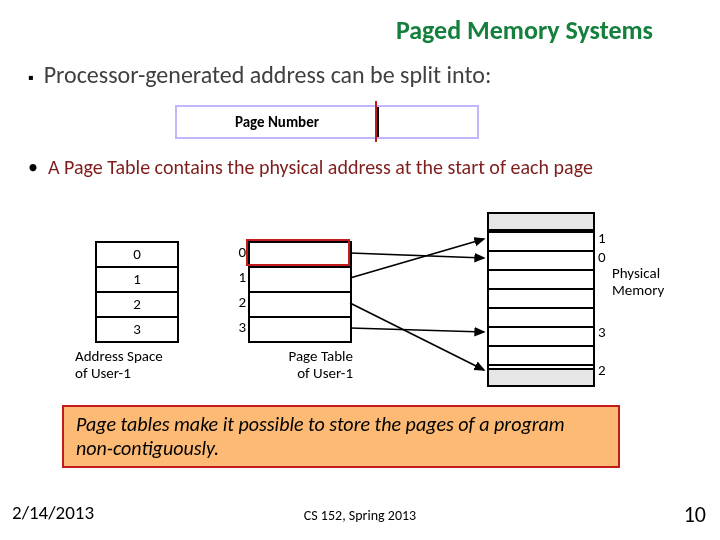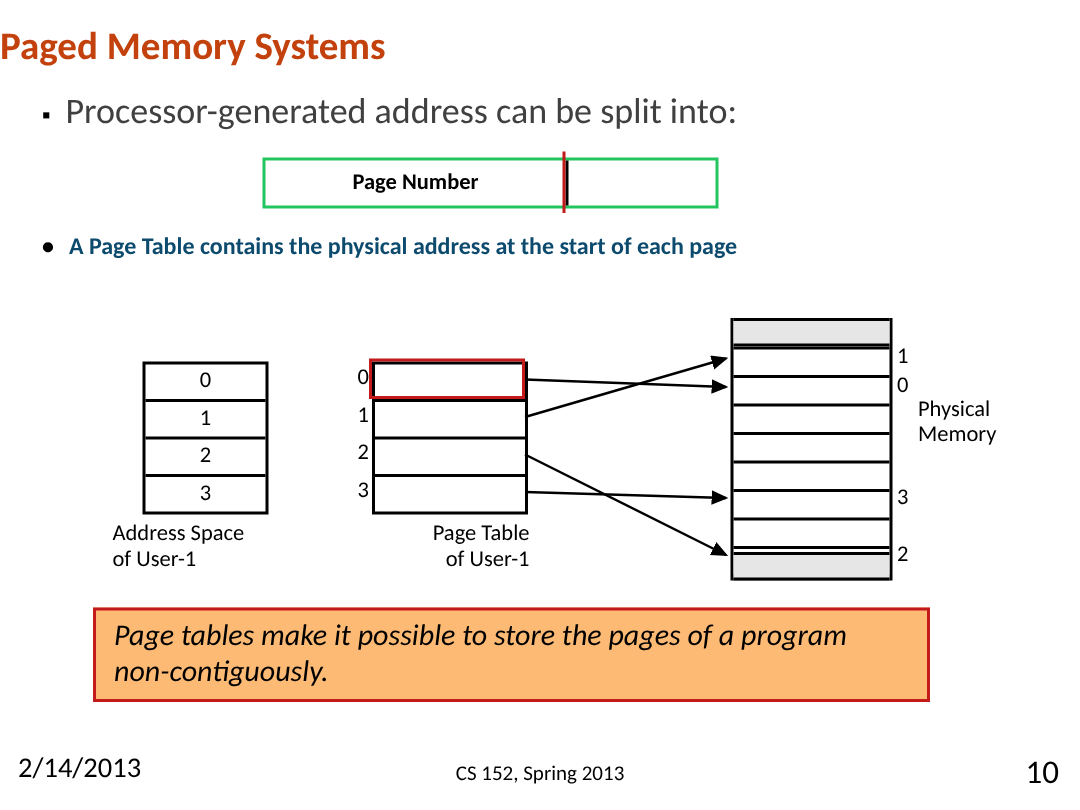--- a/index.html
+++ b/index.html
@@ -10,59 +10,58 @@
     background: #ffffff;
     font-family: Calibri, Arial, sans-serif;
     color: #000;
     position: relative;
   }
   .title {
     position: absolute;
     top: 14px;
     left: 0;
     width: 653px;
-    text-align: left;
+    text-align: right;
     font-size: 26px;
     font-weight: 700;
-    color: #c2410c;
+    color: #15803d;
   }
   .bullet1 {
     position: absolute;
     top: 60px;
     left: 28px;
     font-size: 24px;
     color: #404040;
   }
   .bullet1::before {
     content: "\25AA";
     margin-right: 10px;
     font-size: 16px;
     color: #000;
   }
   .bullet2 {
     position: absolute;
     top: 155px;
     left: 28px;
     right: 28px;
-    font-size: 16px;
-    color: #0c4a6e;
-    font-weight: bold;
+    font-size: 20px;
+    color: #7f1d1d;
   }
   .bullet2::before {
     content: "\2022";
     margin-right: 10px;
     color: #000;
   }
   .addr-box {
     position: absolute;
     top: 105px;
     left: 175px;
     width: 300px;
     height: 30px;
-    border: 2px solid #22c55e;
+    border: 2px solid #c4b5fd;
     display: flex;
     font-size: 15px;
   }
   .addr-pg {
     width: 200px;
     border-right: 2px solid #000;
     display: flex;
     align-items: center;
     justify-content: center;
     font-weight: 600;

